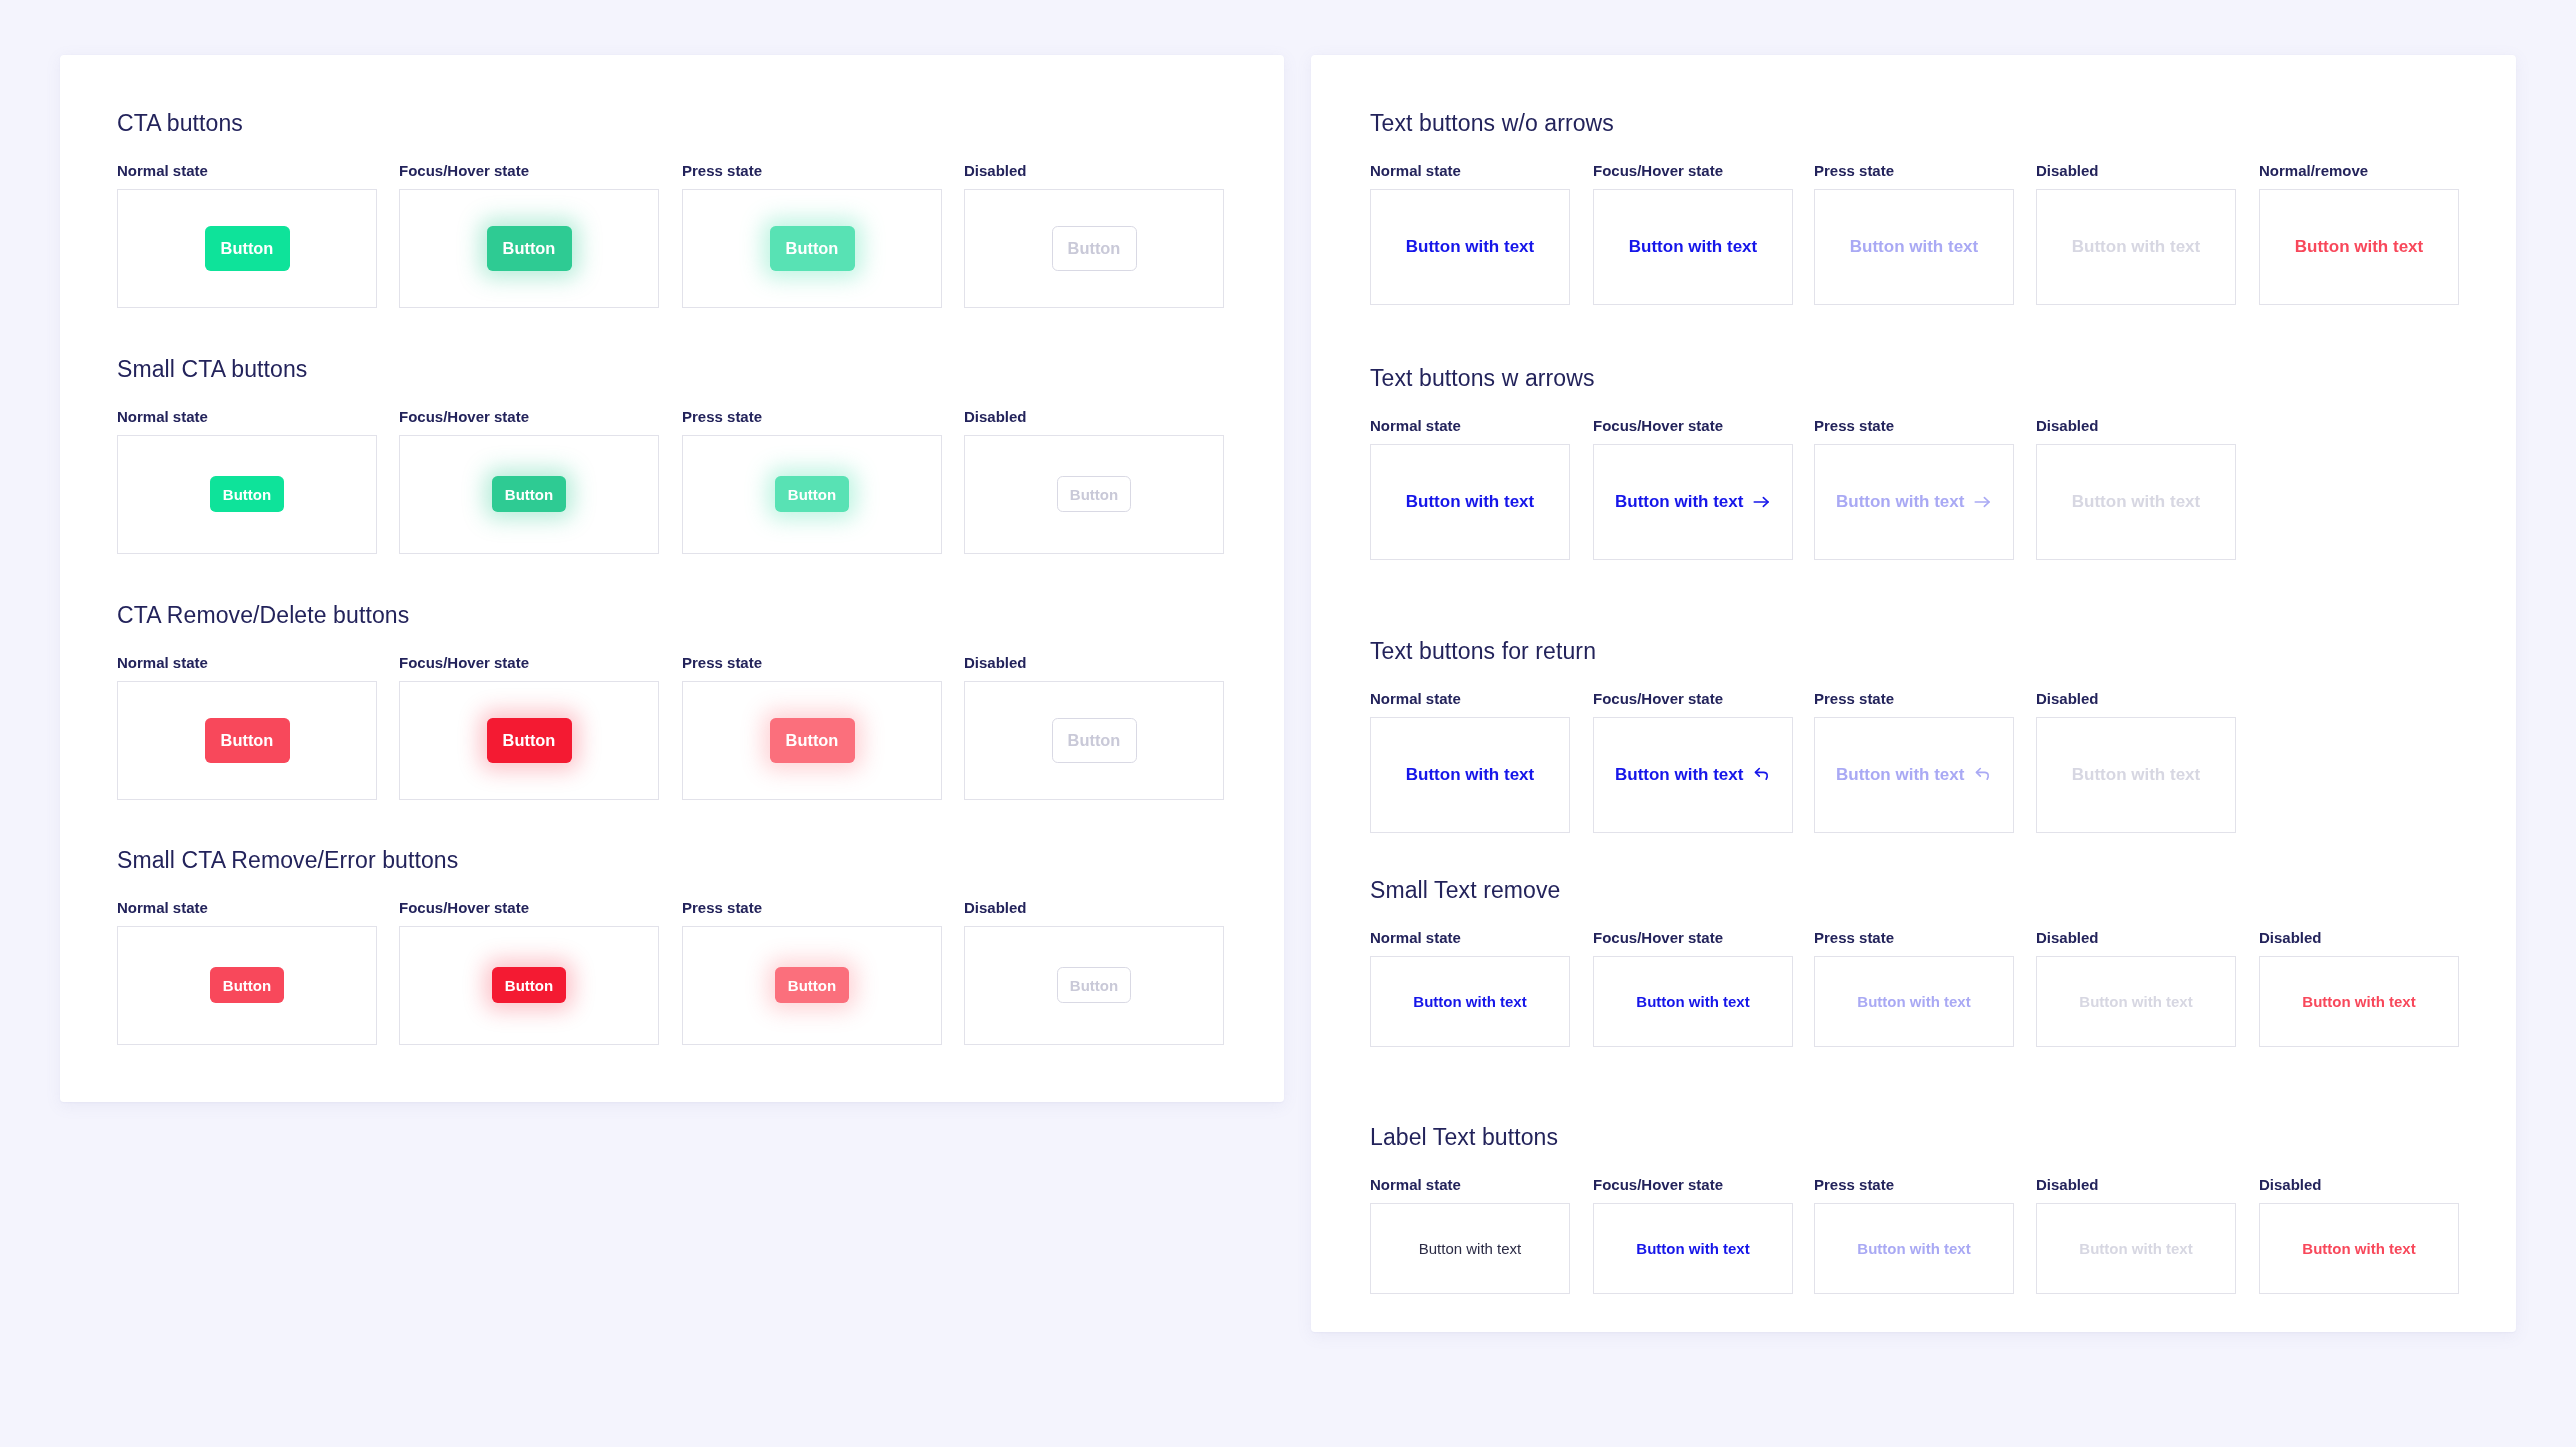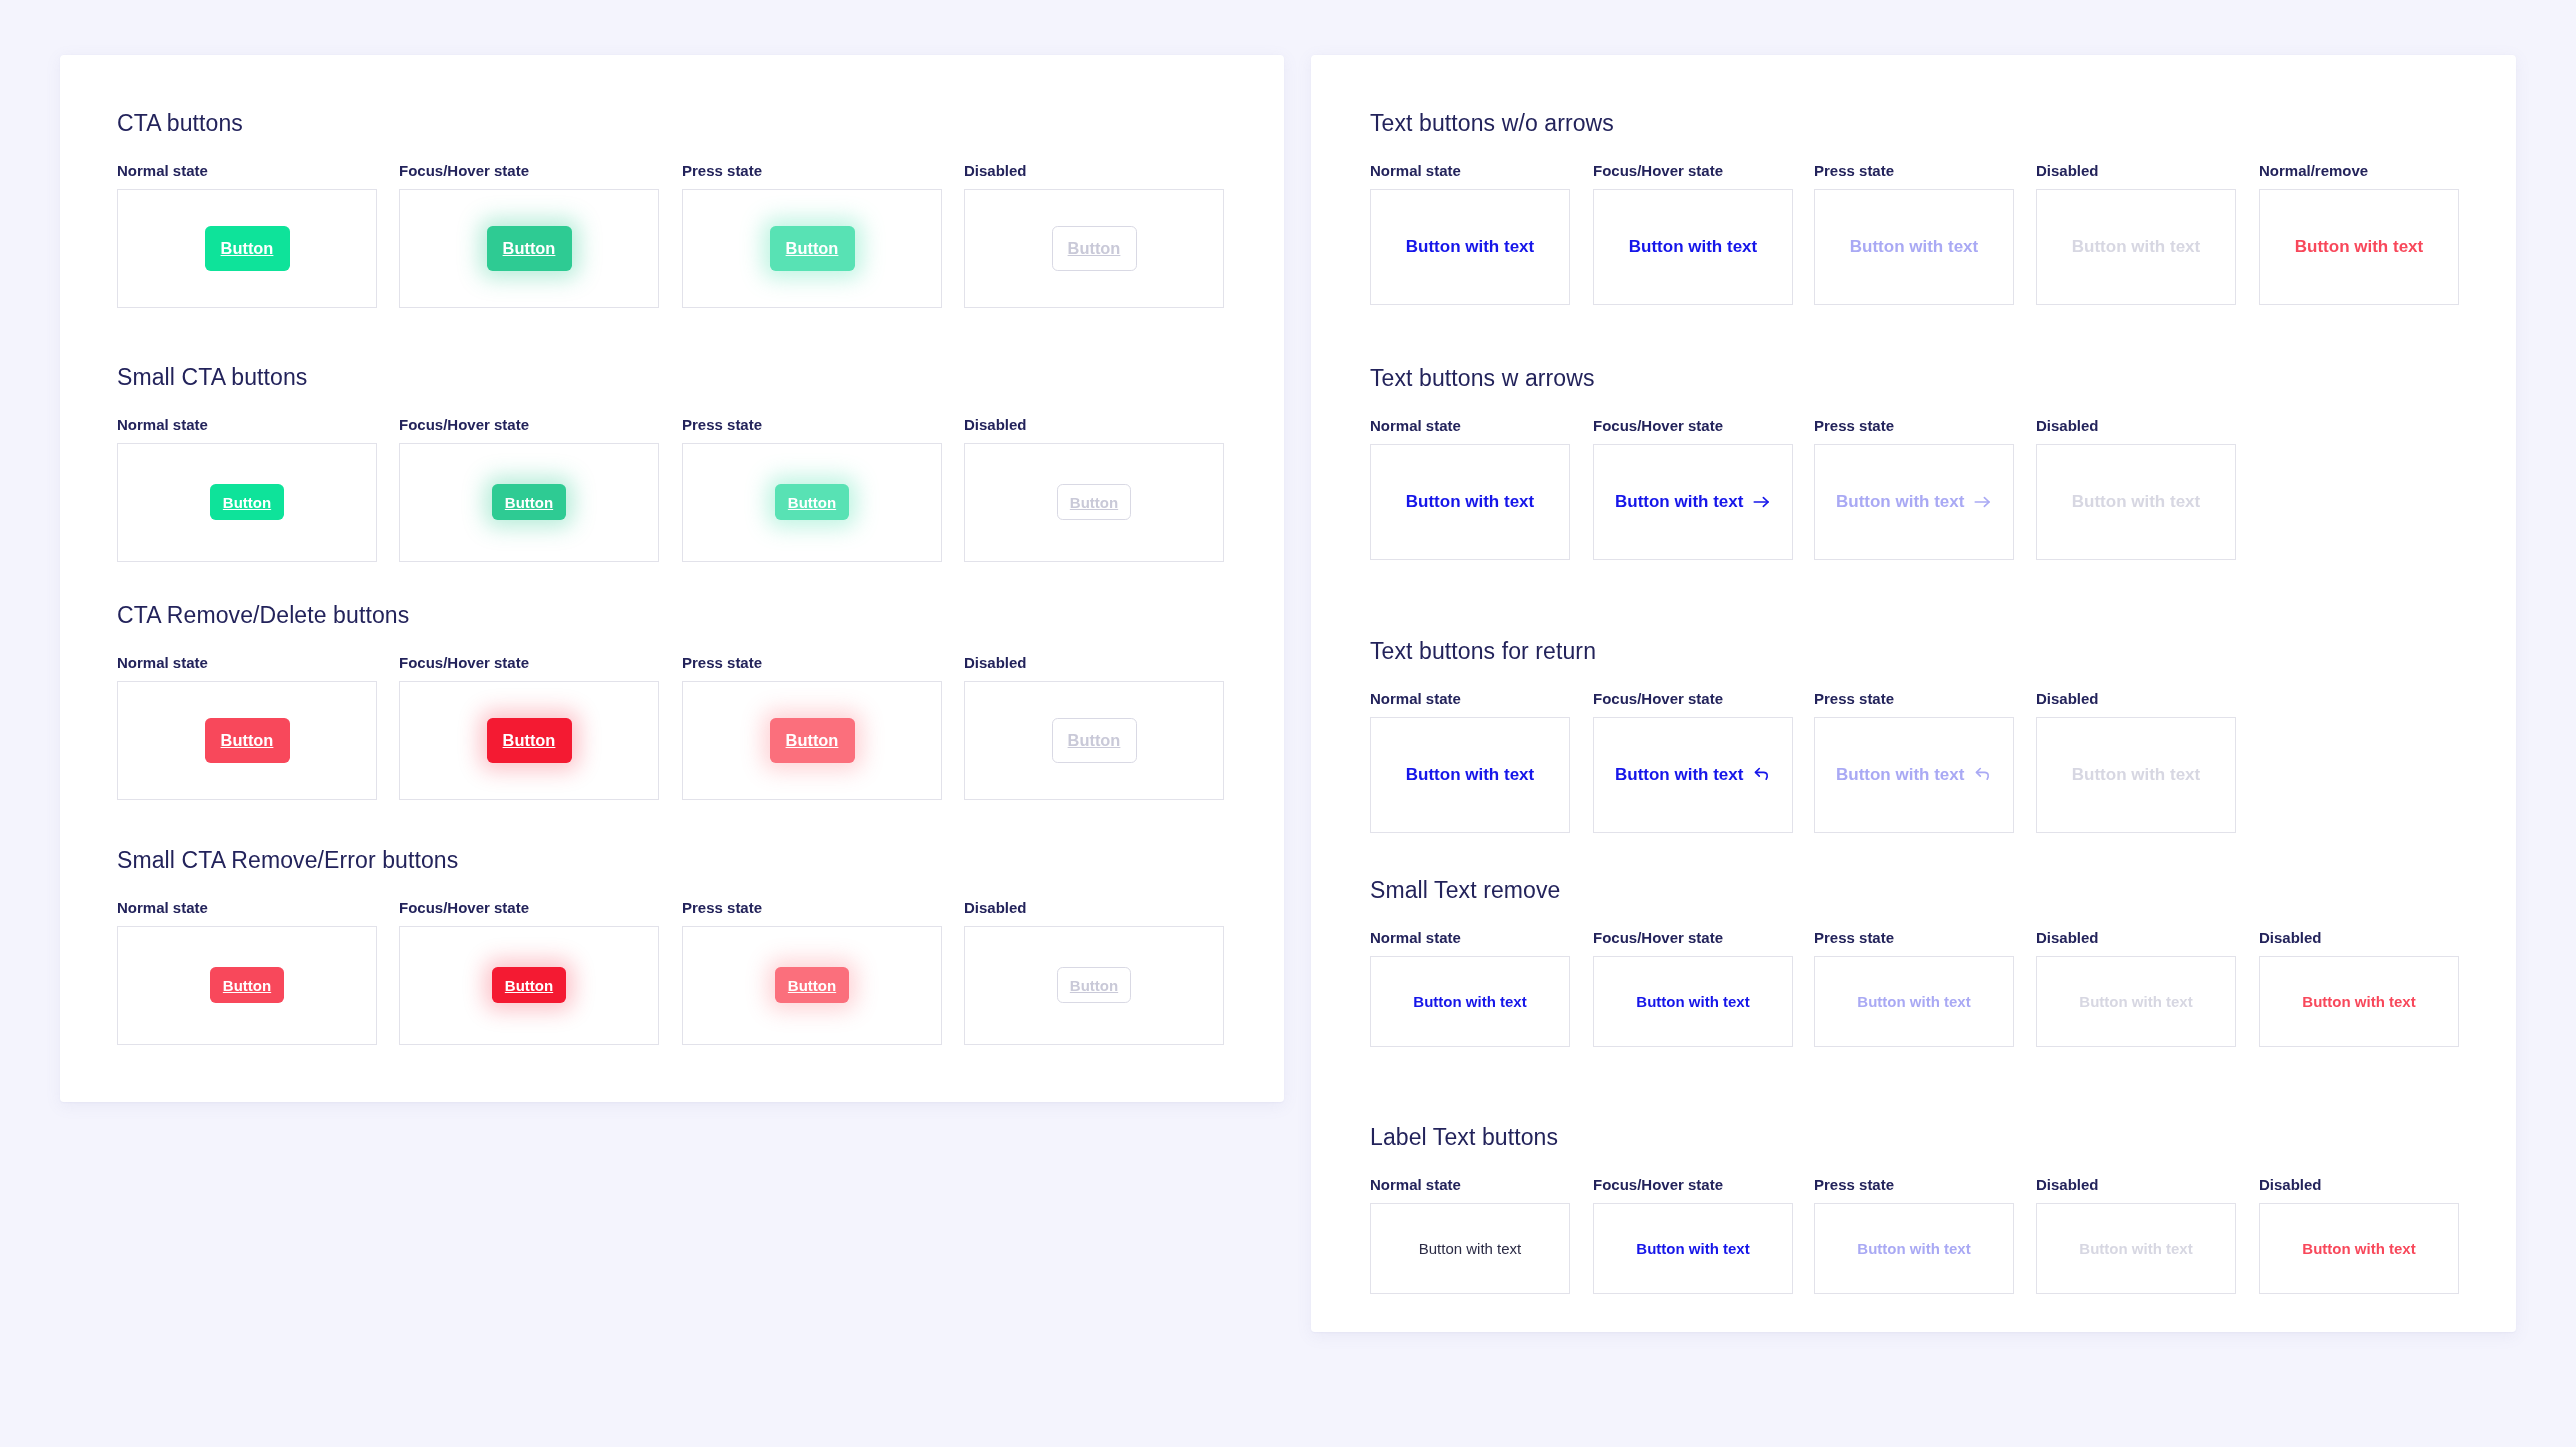--- a/index.html
+++ b/index.html
@@ -73,21 +73,20 @@
     border-radius: 5.7px;
     color: #ffffff;
     font-family: "Liberation Sans", sans-serif;
     font-weight: 700;
     line-height: 1;
     display: inline-flex;
     align-items: center;
     justify-content: center;
     cursor: pointer;
     white-space: nowrap;
-    text-decoration: underline;
   }
   .btn-lg  { width: 85px; height: 45px; font-size: 16.4px; }
   .btn-sm  { width: 74px; height: 36px; font-size: 15px; }
 
   .btn-green-normal { background: #0ee39a; }
   .btn-green-hover  { background: #2ecb93; box-shadow: 0 0 21.4px 7.5px rgba(46,203,147,0.34); }
   .btn-green-press  { background: #58e2b4; box-shadow: 0 0 21.4px 7.5px rgba(88,226,180,0.38); }
 
   .btn-red-normal { background: #f8485b; }
   .btn-red-hover  { background: #f41a32; box-shadow: 0 0 21.4px 7.5px rgba(244,26,50,0.26); }
@@ -156,21 +155,21 @@
           </div>
         </div>
         <div class="state-col" style="position: absolute; left: 847px;">
           <div class="state-label">Disabled</div>
           <div class="state-box" style="width: 260px; height: 119px;">
             <button class="btn btn-lg btn-disabled">Button</button>
           </div>
         </div>
       </div>
     </div>
-    <div class="section" style="left: 117px; top: 366px;">
+    <div class="section" style="left: 117px; top: 358px;">
       <div class="section-title">Small CTA buttons</div>
       <div class="states-row" style="top: 51px; left: 0px;">
         <div class="state-col" style="position: absolute; left: 0px;">
           <div class="state-label">Normal state</div>
           <div class="state-box" style="width: 260px; height: 119px;">
             <button class="btn btn-sm btn-green-normal">Button</button>
           </div>
         </div>
         <div class="state-col" style="position: absolute; left: 282px;">
           <div class="state-label">Focus/Hover state</div>

